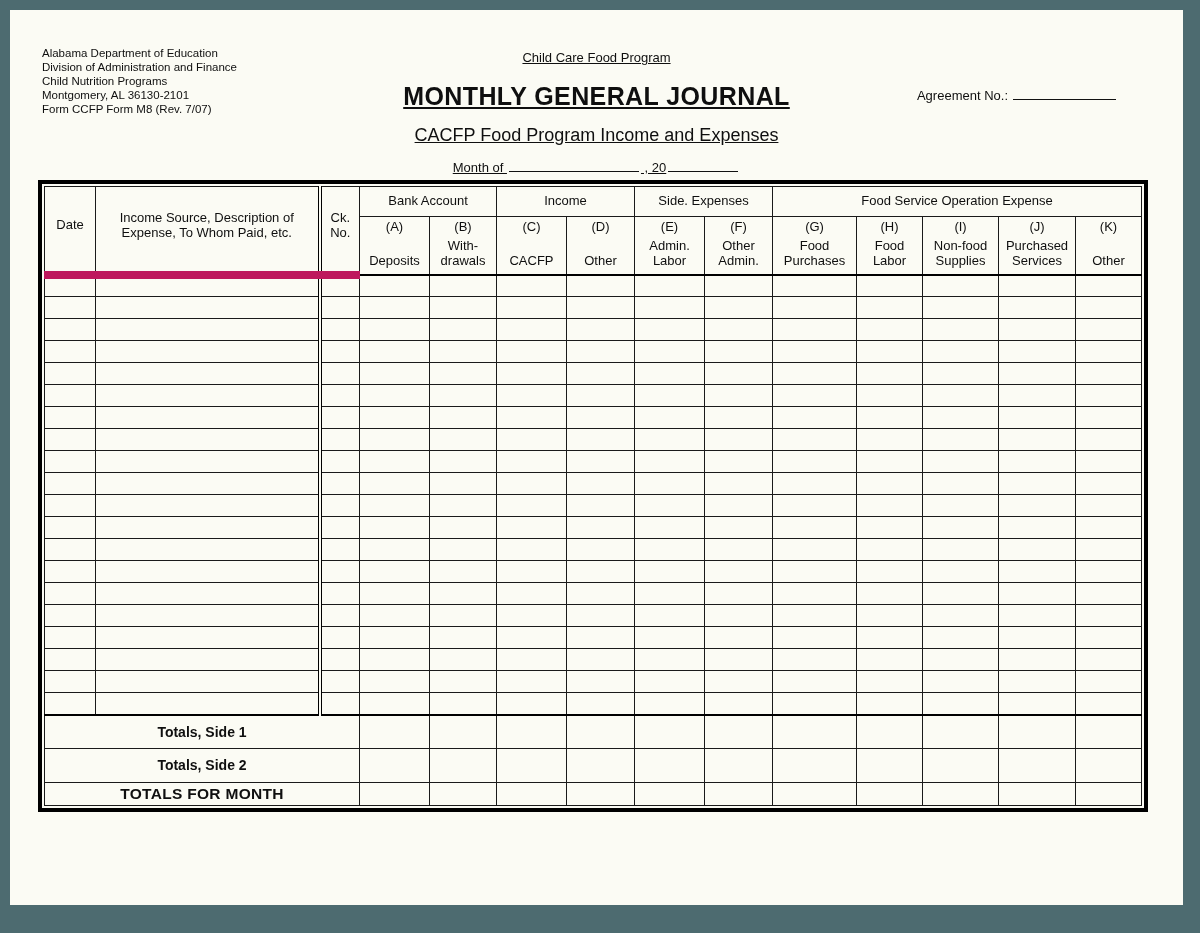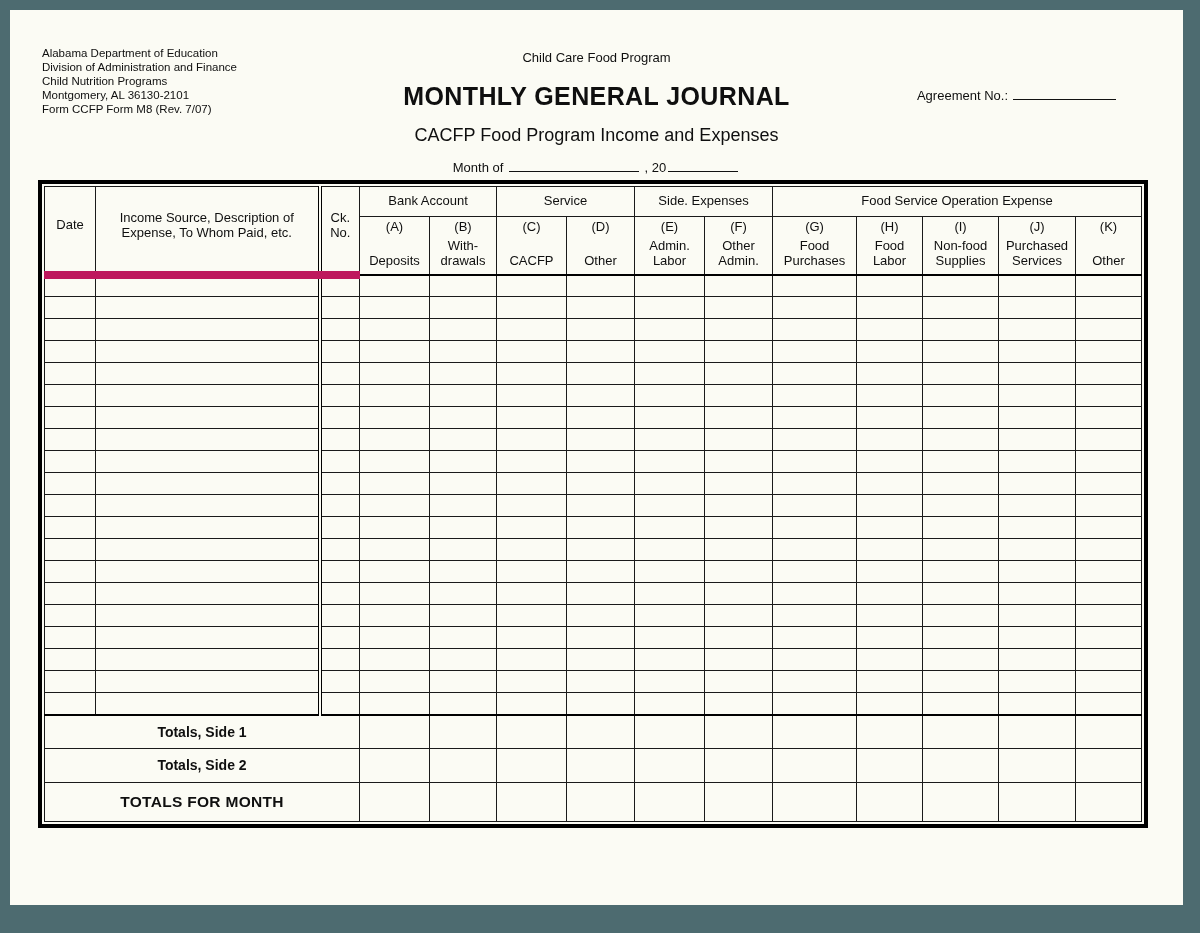--- a/index.html
+++ b/index.html
@@ -15,20 +15,21 @@
     top: 10px; left: 10px; right: 17px; bottom: 28px;
     background: var(--c-paper, #fbfbf4);
   }
   .agency {
     position: absolute; left: 32px; top: 36px;
     font-size: 11.5px; line-height: 14px;
   }
   .center-head {
     position: absolute; left: 0; right: 0; top: 40px;
     text-align: center;
+    text-decoration: underline;
   }
   .program  { font-size: 13px; margin-bottom: 17px; }
   .title    { font-size: 25px; font-weight: 700; letter-spacing: 0.4px; margin-bottom: 14px; }
   .subtitle { font-size: 18px; margin-bottom: 13px; }
   .month-line { font-size: 13px; }
   .blank {
     display: inline-block;
     border-bottom: 1px solid #111;
     height: 13px;
     vertical-align: baseline;
@@ -53,21 +54,21 @@
   .fixed.span-bottom { border-bottom: 8px solid #be185d; }
   .colhead {
     display: flex; flex-direction: column; justify-content: space-between;
     height: 52px; padding-top: 3px; white-space: pre-line;
   }
   .dbl-left { border-left: 4px double #000; }
   tbody td { height: 22px; }
   .totals-body td { height: 34px; }
   .totals-body tr:first-child td { border-top: 2px solid #000; }
   .t-label { font-weight: 700; font-size: 14px; text-align: center; }
-  .grand td { height: 39px; margin-left: 6px; }
+  .grand td { height: 23px; margin-left: 6px; }
   .g-label { font-size: 15.5px; letter-spacing: 0.3px; }
 </style>
 </head>
 <body>
 
 <div class="paper">
 
   <div class="agency">
     <div>Alabama Department of Education</div>
     <div>Division of Administration and Finance</div>
@@ -108,21 +109,21 @@
           <col>
       </colgroup>
       <thead>
         <tr class="group-row">
           <th rowspan="2" class="fixed span-bottom">Date</th>
           <th rowspan="2" class="fixed span-bottom">Income Source, Description of
 Expense, To Whom Paid, etc.</th>
           <th rowspan="2" class="fixed span-bottom dbl-left">Ck.
 No.</th>
           <th colspan="2">Bank Account</th>
-          <th colspan="2">Service</th>
+          <th colspan="2">Income</th>
           <th colspan="2">Side. Expenses</th>
           <th colspan="5">Food Service Operation Expense</th>
         </tr>
         <tr class="col-row">
           <th><div class="colhead"><span>(A)</span><span>Deposits</span></div></th>
           <th><div class="colhead"><span>(B)</span><span>With-
 drawals</span></div></th>
           <th><div class="colhead"><span>(C)</span><span>CACFP</span></div></th>
           <th><div class="colhead"><span>(D)</span><span>Other</span></div></th>
           <th><div class="colhead"><span>(E)</span><span>Admin.

